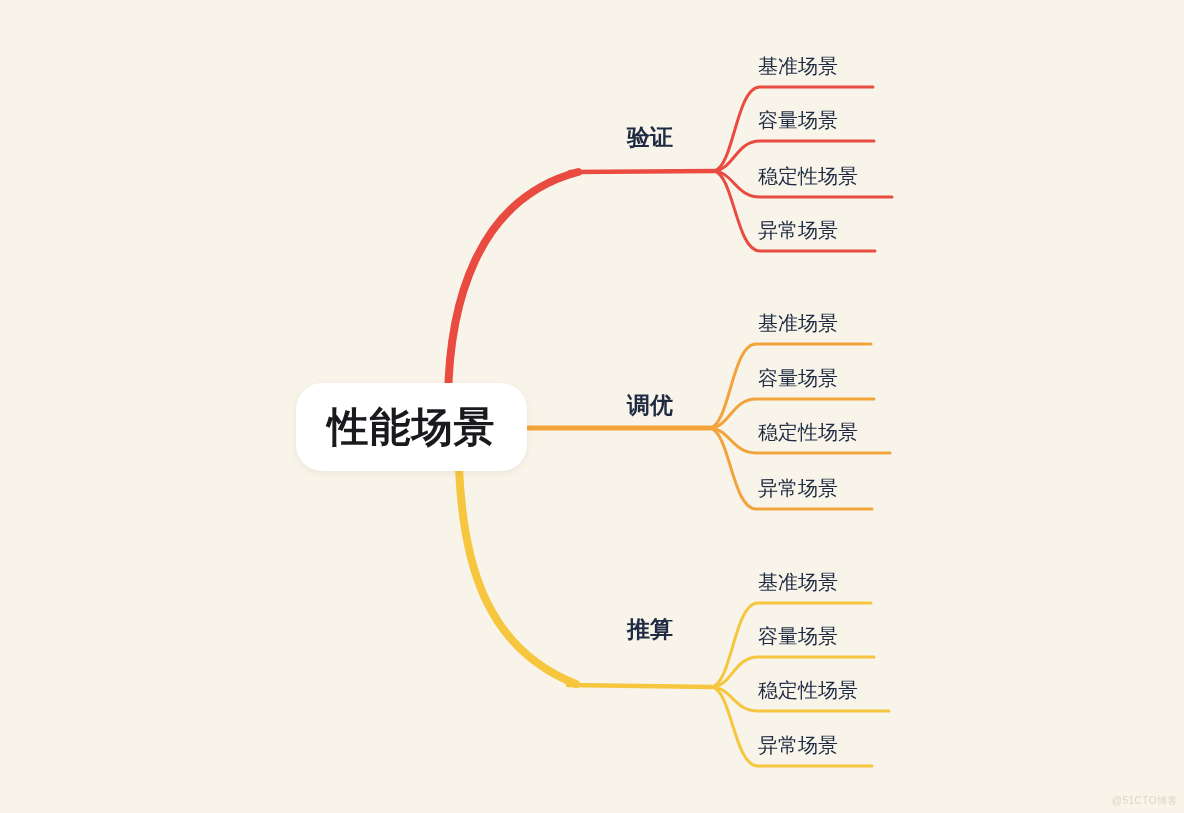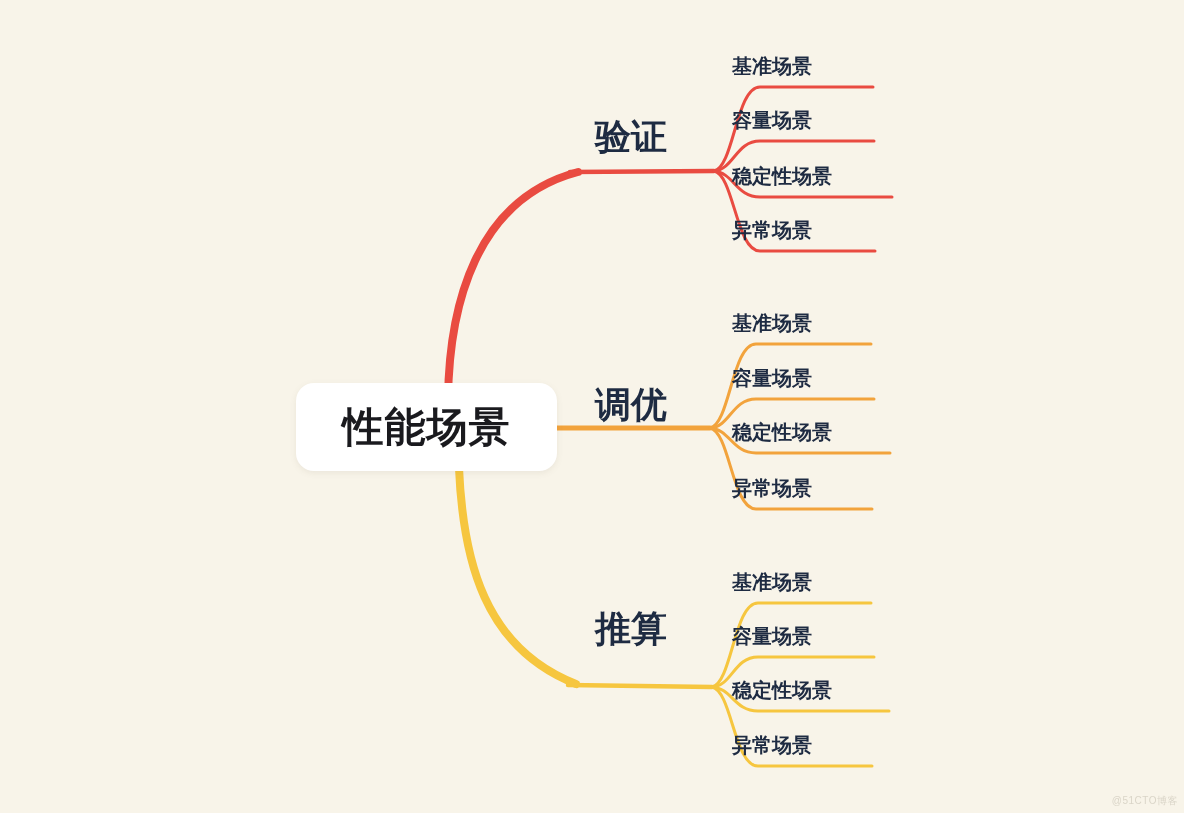--- a/index.html
+++ b/index.html
@@ -13,41 +13,41 @@
   .connectors{position:absolute;left:0;top:0;width:1184px;height:813px;}
   .connectors path{fill:none;stroke-linecap:round;stroke-linejoin:round;}
   .stroke-red{stroke:var(--c-red,#E94B41);}
   .stroke-orange{stroke:var(--c-orange,#F2A33C);}
   .stroke-yellow{stroke:var(--c-yellow,#F6C63F);}
   .w-trunk{stroke-width:8px;}
   .w-main{stroke-width:4.5px;}
   .w-leaf{stroke-width:3px;}
 
   .root-node{
-    position:absolute;left:296px;top:383px;width:261px;height:88px;
+    position:absolute;left:296px;top:383px;width:231px;height:88px;
     background:var(--c-root_bg,#FFFFFF);
-    border-radius:18px;
+    border-radius:26px;
     display:flex;align-items:center;justify-content:center;
     box-shadow:0 2px 6px rgba(120,110,90,0.10);
   }
   .root-node span{
     font-size:41px;font-weight:800;letter-spacing:1px;
     color:var(--c-root_text,#1A1A1E);
   }
   .branch-label{
-    position:absolute;left:595px;width:110px;
-    font-size:36px;font-weight:700;color:var(--c-label,#1E2B42);
+    position:absolute;left:595px;width:110px;text-align:center;
+    font-size:23px;font-weight:700;color:var(--c-label,#1E2B42);
     line-height:32px;white-space:nowrap;
   }
   .bl-1{top:121px;}
   .bl-2{top:389px;}
   .bl-3{top:613px;}
   .leaf-label{
-    position:absolute;left:732px;width:150px;
-    font-size:20px;font-weight:700;color:var(--c-label,#1E2B42);
+    position:absolute;left:758px;width:150px;
+    font-size:20px;font-weight:400;color:var(--c-label,#1E2B42);
     line-height:26px;white-space:nowrap;
   }
   
   .lf-r1{top:53px;} .lf-r2{top:107px;} .lf-r3{top:163px;} .lf-r4{top:217px;}
   
   .lf-o1{top:310px;} .lf-o2{top:365px;} .lf-o3{top:419px;} .lf-o4{top:475px;}
   
   .lf-y1{top:569px;} .lf-y2{top:623px;} .lf-y3{top:677px;} .lf-y4{top:732px;}
 
   .watermark{

